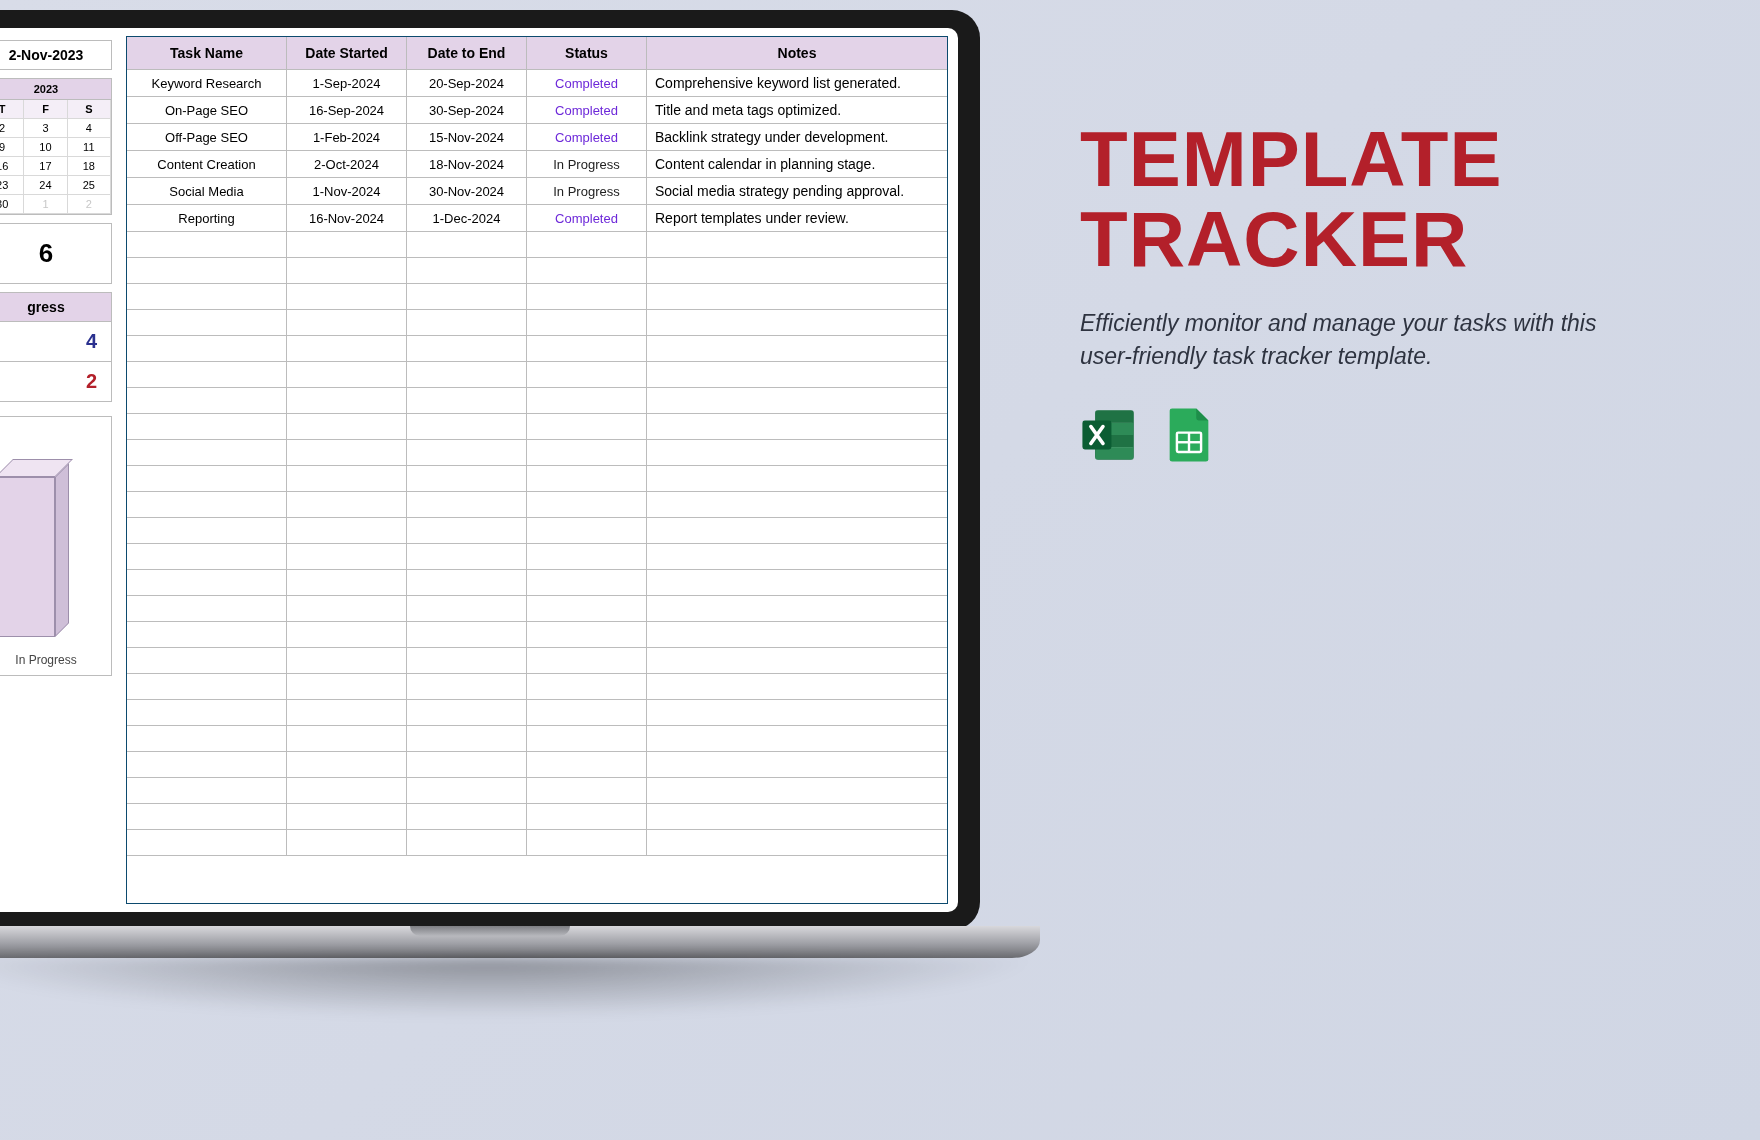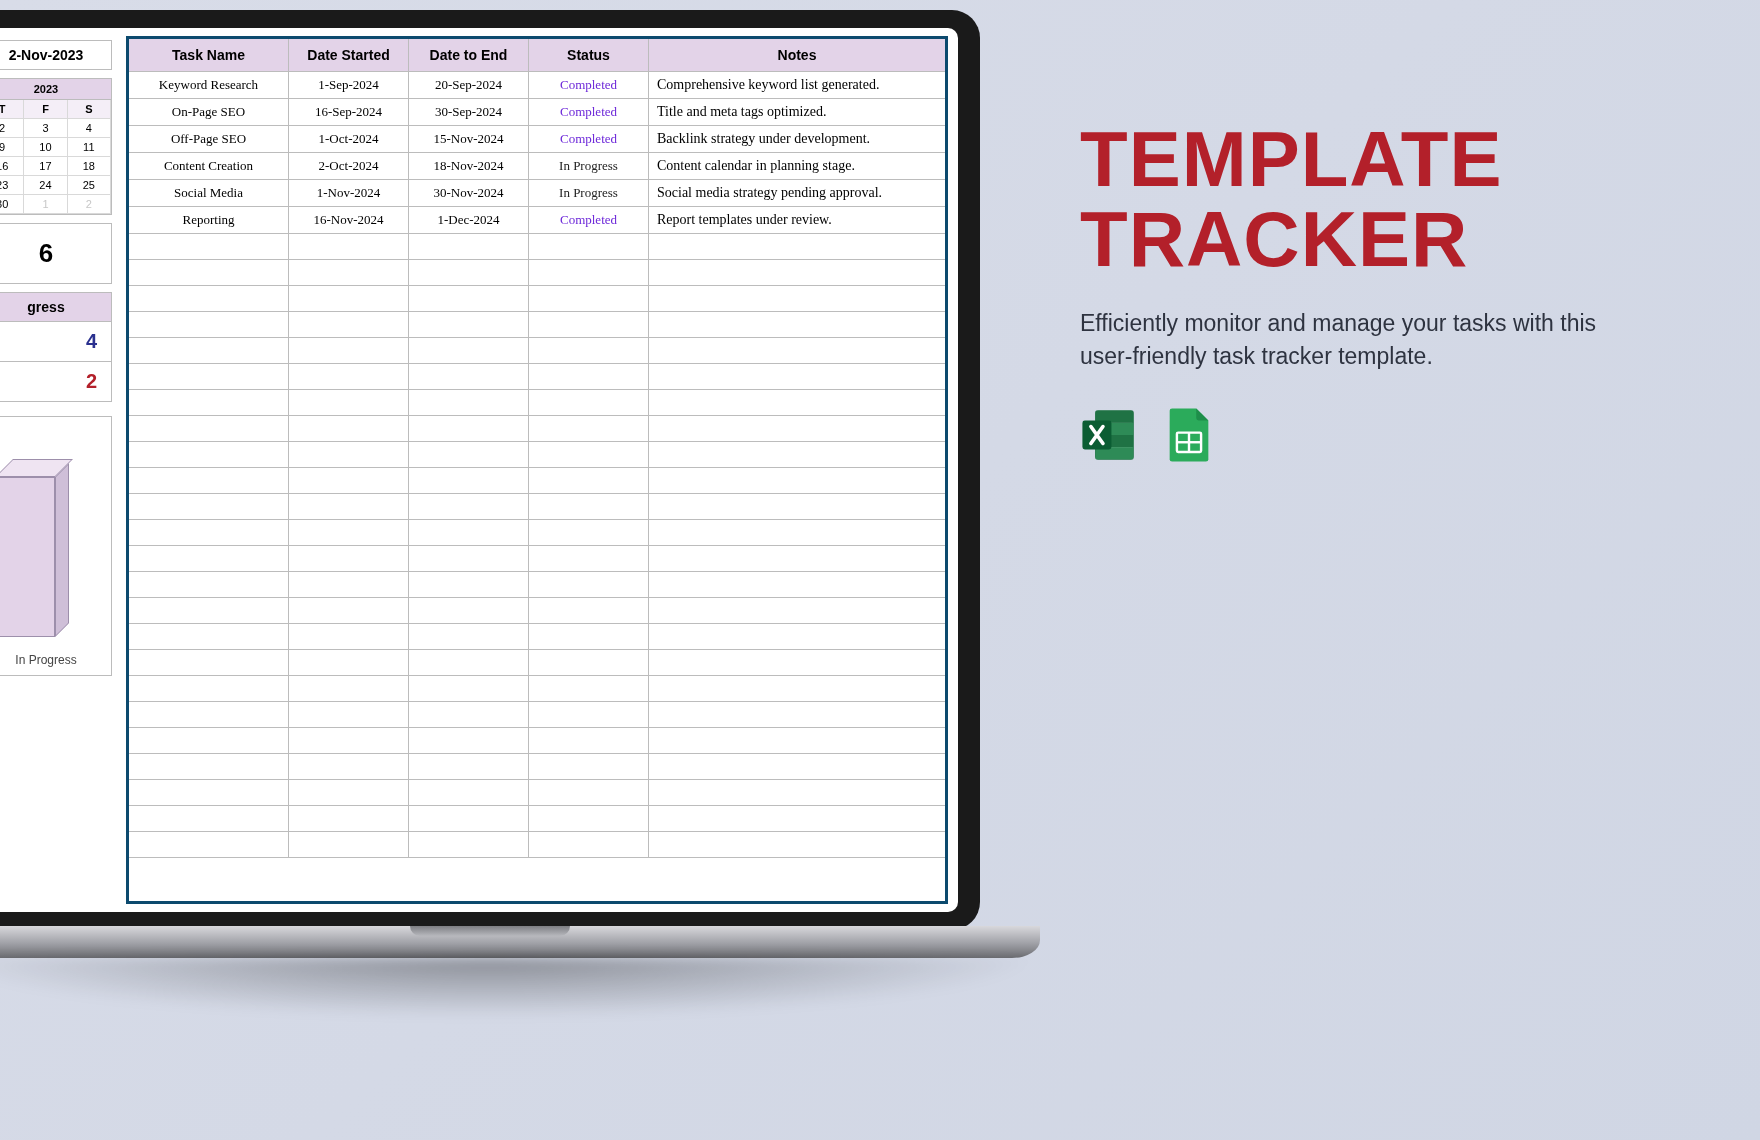--- a/index.html
+++ b/index.html
@@ -174,21 +174,21 @@
     transform:skewY(-45deg) translateY(-7px);
     border:1px solid #9d8fab;
   }
   .bar-label{
     position:absolute; left:0; bottom:8px; width:100%;
     text-align:center; font-size:12px; color:#444;
   }
   
   .task-table{
     flex:1;
-    border:3px solid #0c4a6e;
+    border:1px solid #0c4a6e;
     display:flex;
     flex-direction:column;
     font-size:13px;
     background:#fff;
   }
   .tt-row{
     display:grid;
     grid-template-columns: 160px 120px 120px 120px 1fr;
     min-height:26px;
   }
@@ -202,21 +202,21 @@
     overflow:hidden;
   }
   .tt-row > div:last-child{ border-right:none; }
   .tt-head > div{
     background:#e3d3e8;
     font-weight:700;
     justify-content:center;
     font-size:14px;
     padding:8px 4px;
   }
-  .tt-row.data > div{ justify-content:center;font-family:Liberation Serif, serif; }
+  .tt-row.data > div{ justify-content:center; }
   .tt-row.data > div.notes{ justify-content:flex-start; font-size:14px; }
   .status-completed{ color:#6d28d9; }
   .status-inprogress{ color:#222; }
   .tt-body{ flex:1; overflow:hidden; }
   
   .promo{
     position:absolute;
     right:60px;
     top:120px;
     width:620px;
@@ -229,20 +229,21 @@
     font-family: "Arial Black", Arial, sans-serif;
   }
   .c-blue{ color:#2d3aa3; }
   .c-red{ color:#b3202a; }
   .subtitle{
     margin-top:28px;
     font-size:23px;
     line-height:1.45;
     color:#2e3340;
     max-width:560px;
+    font-style:italic;
   }
   .icons{
     margin-top:32px;
     display:flex;
     gap:22px;
   }
   .app-icon{
     width:58px; height:58px;
   }
 </style>
@@ -334,21 +335,21 @@
                 </div>
                 <div class="tt-row data">
                   <div>On-Page SEO</div>
                   <div>16-Sep-2024</div>
                   <div>30-Sep-2024</div>
                   <div class="status-completed">Completed</div>
                   <div class="notes">Title and meta tags optimized.</div>
                 </div>
                 <div class="tt-row data">
                   <div>Off-Page SEO</div>
-                  <div>1-Oct-2024</div>
+                  <div>1-Feb-2024</div>
                   <div>15-Nov-2024</div>
                   <div class="status-completed">Completed</div>
                   <div class="notes">Backlink strategy under development.</div>
                 </div>
                 <div class="tt-row data">
                   <div>Content Creation</div>
                   <div>2-Oct-2024</div>
                   <div>18-Nov-2024</div>
                   <div class="status-inprogress">In Progress</div>
                   <div class="notes">Content calendar in planning stage.</div>

